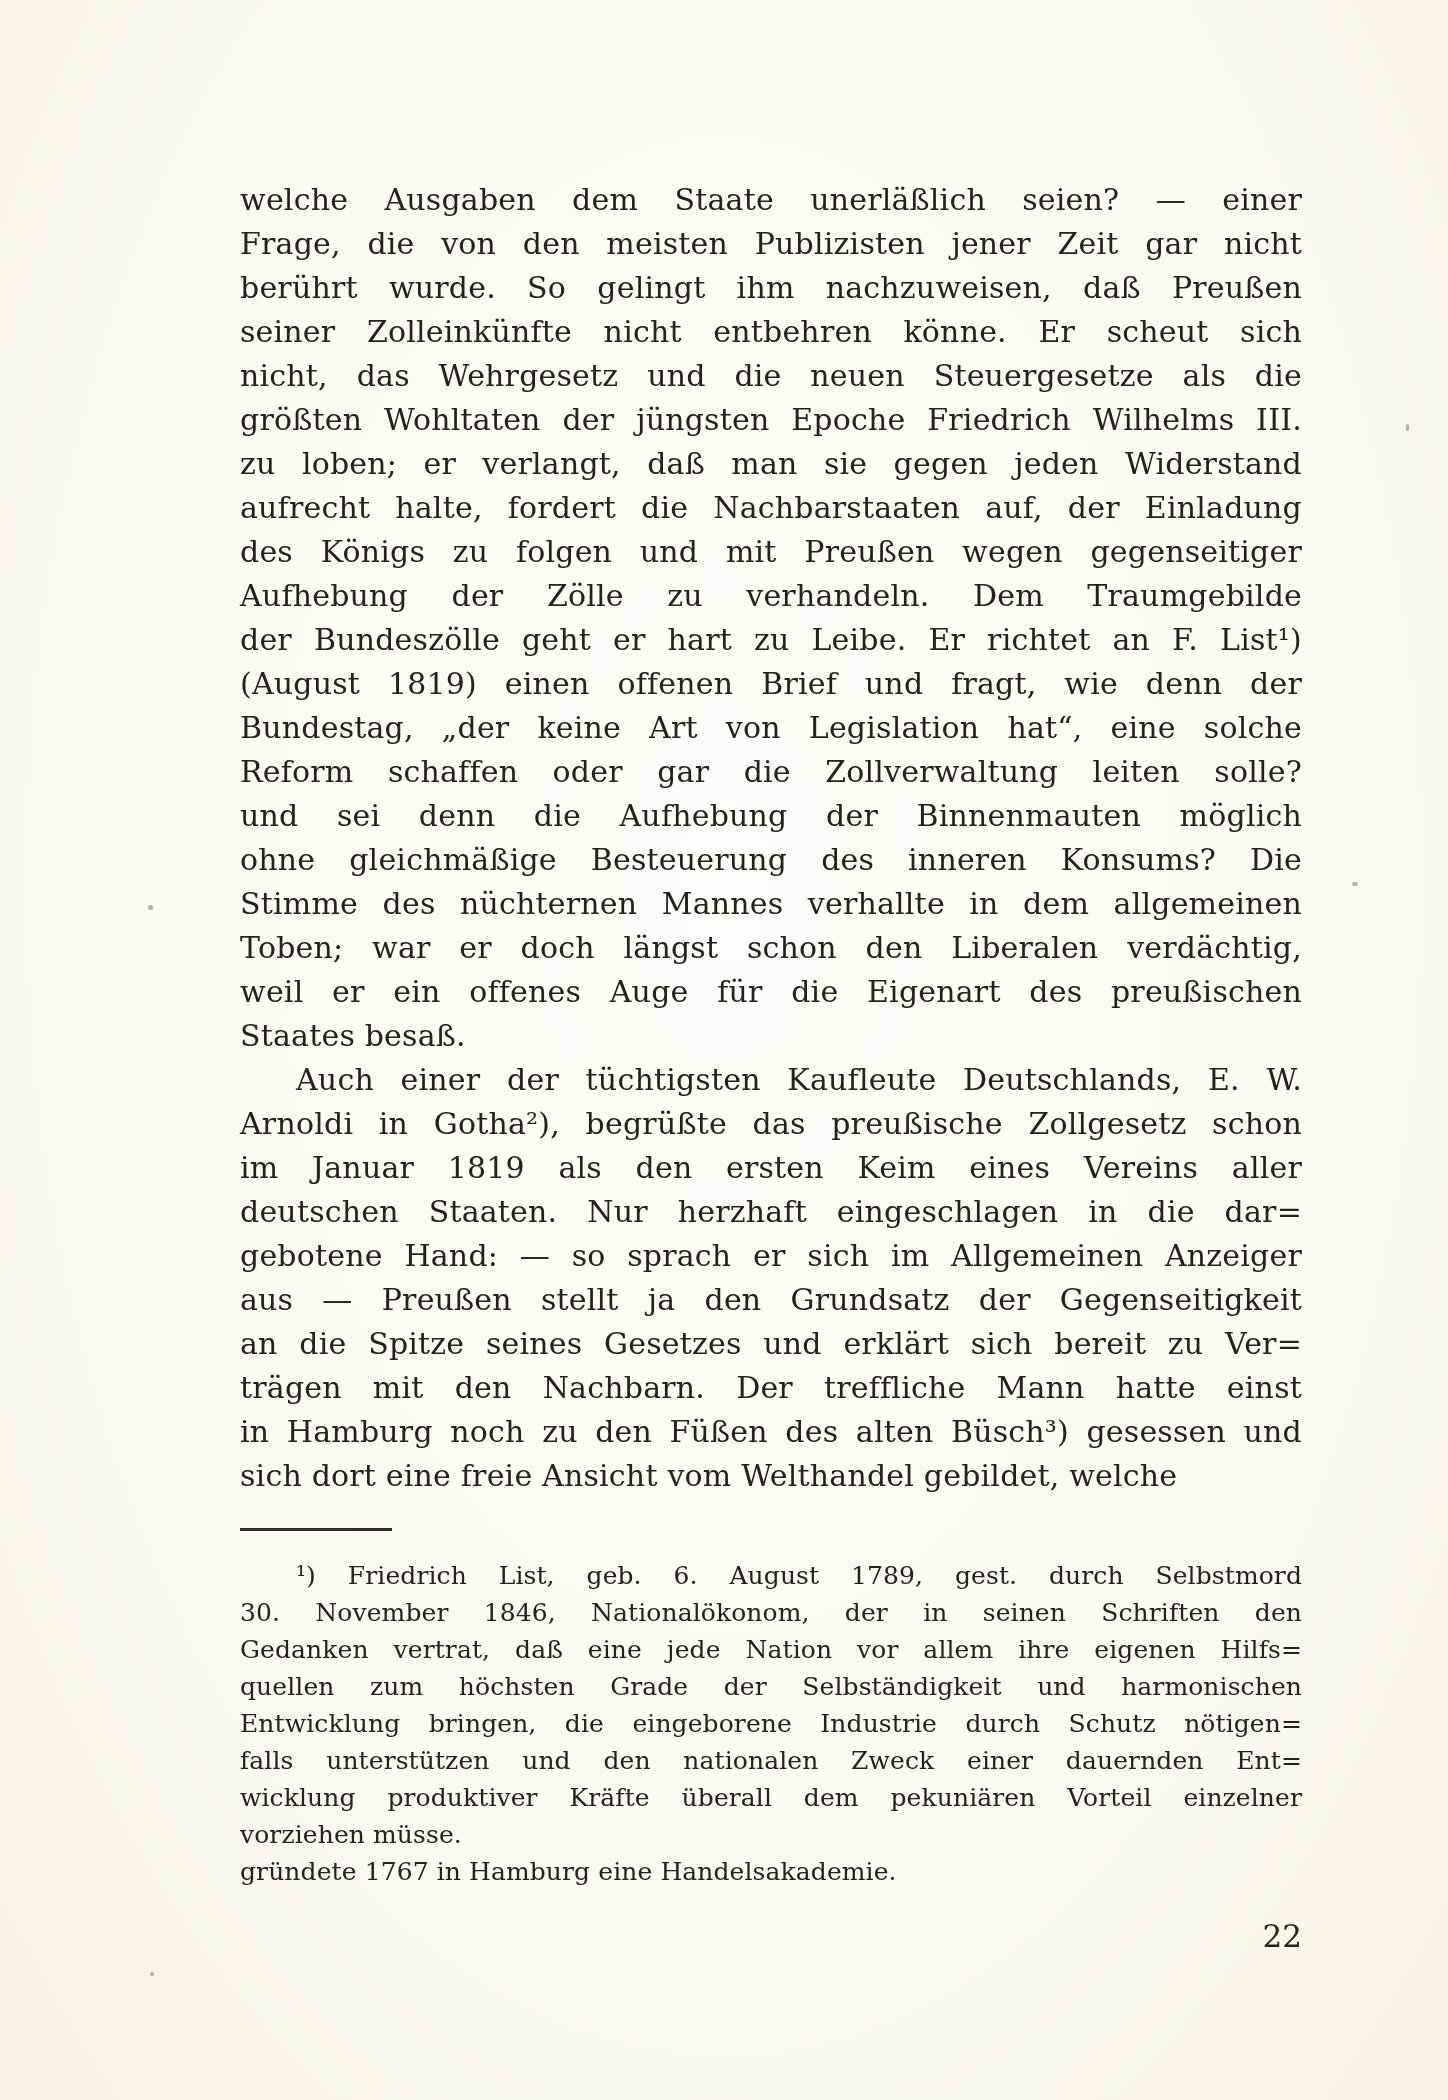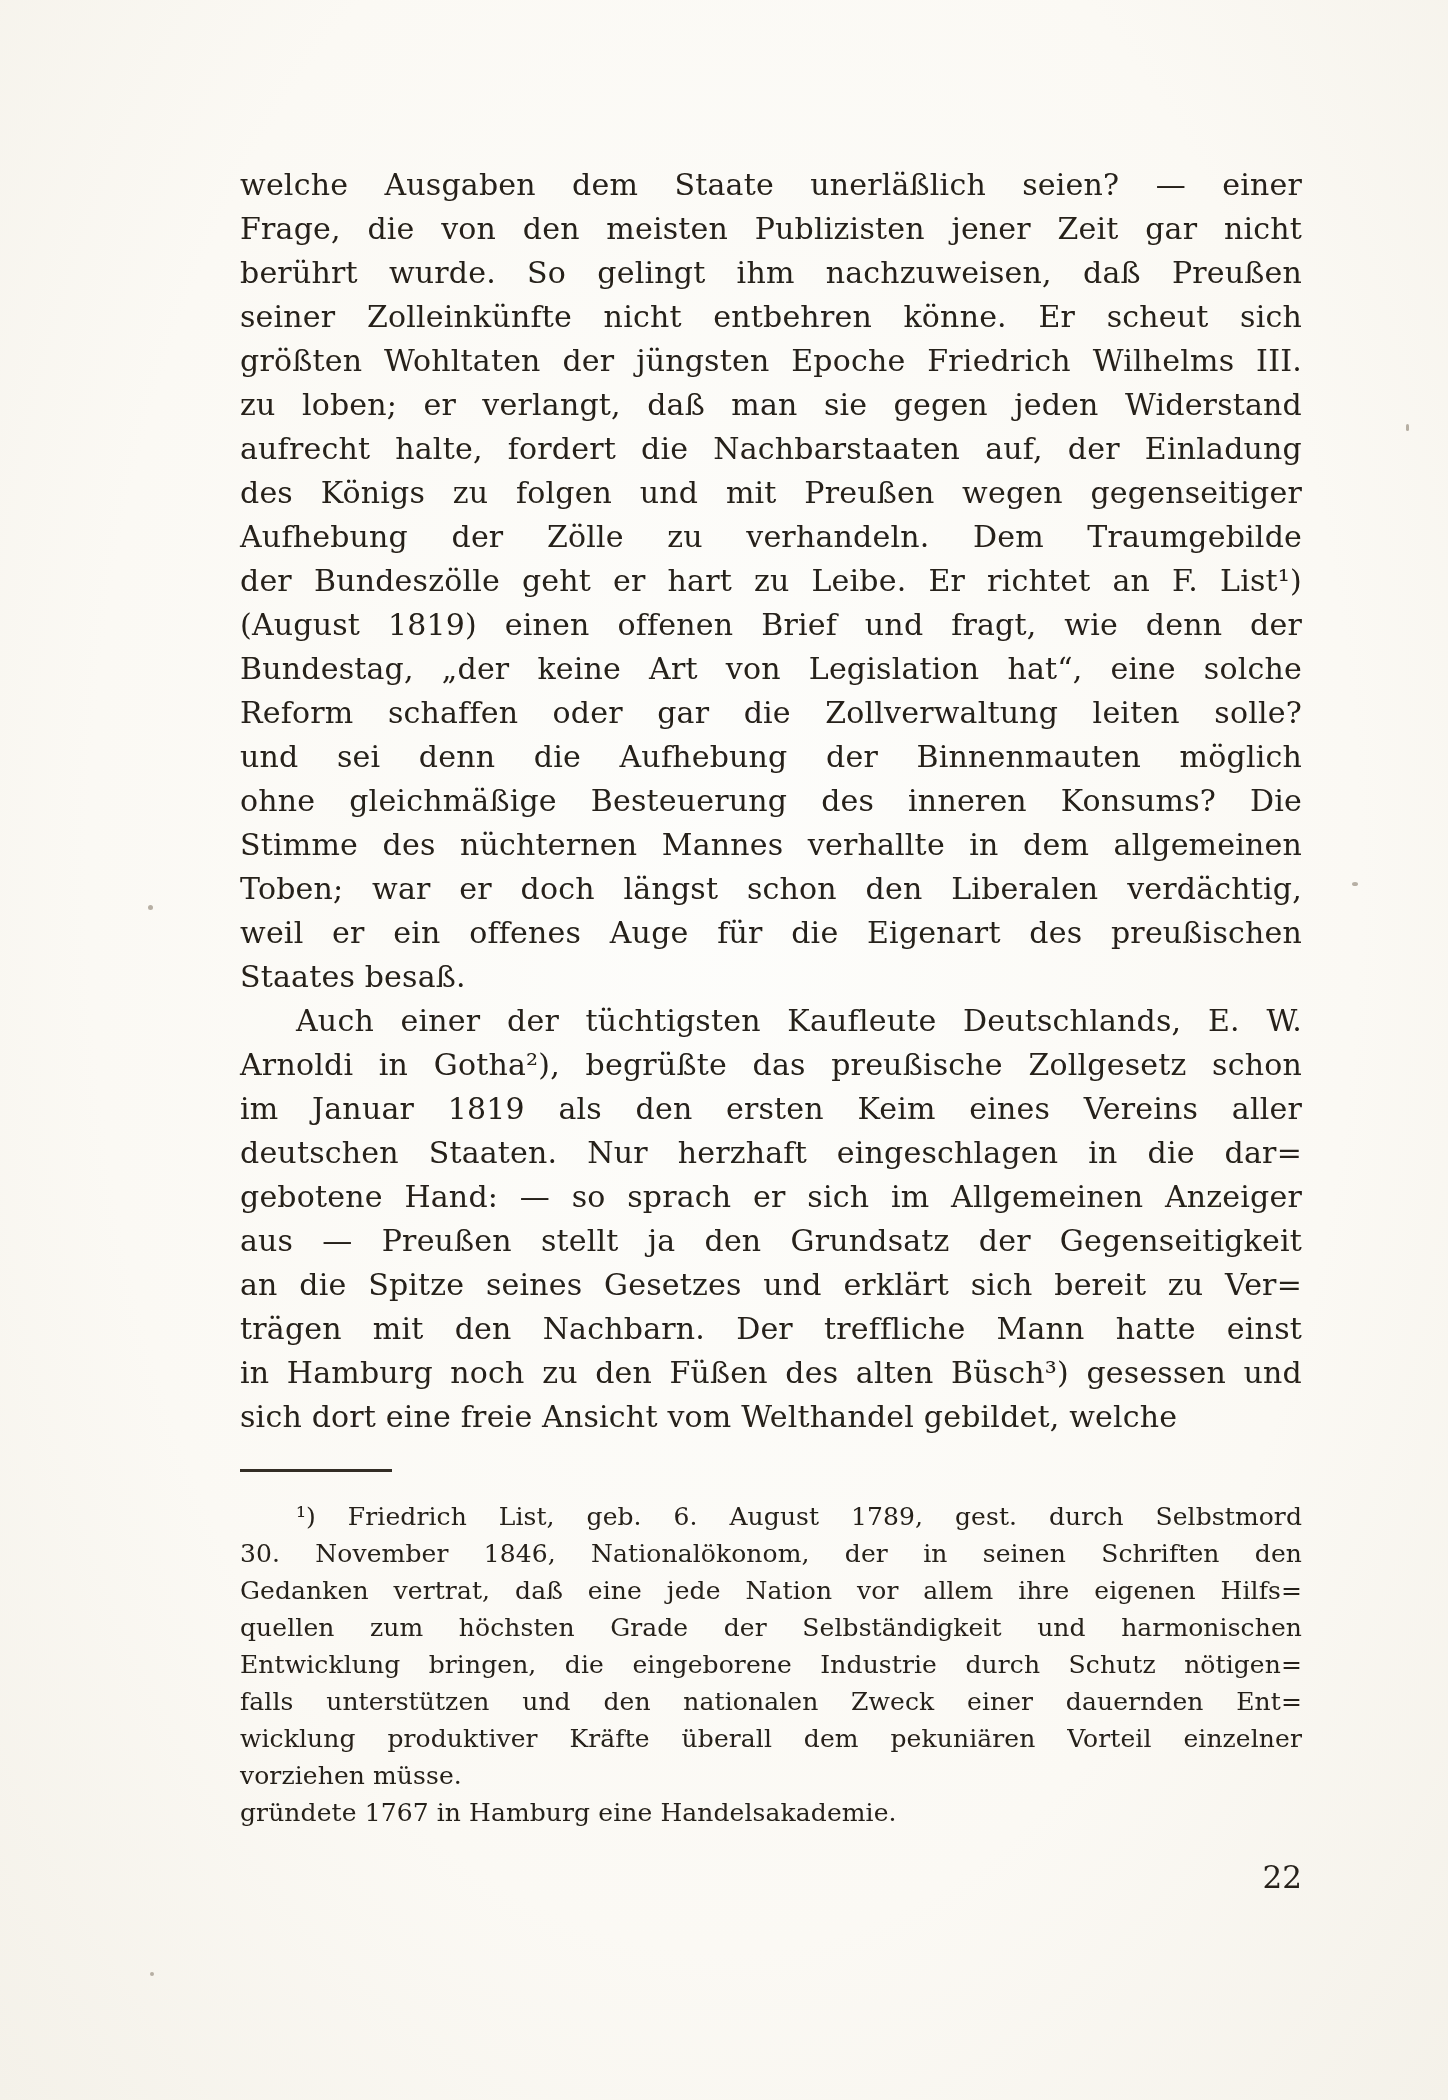--- a/index.html
+++ b/index.html
@@ -13,21 +13,21 @@
     height: 2100px;
     margin: 0;
     background: radial-gradient(ellipse at 50% 42%, #fdfdfb 0%, #fbf9f4 62%, #f4f1e9 100%);
     font-family: "DejaVu Serif", "Liberation Serif", serif;
     color: #26211a;
     overflow: hidden;
   }
   .text-block {
     position: absolute;
     left: 240px;
-    top: 163px;
+    top: 178px;
     width: 1062px;
   }
   .line {
     text-align: justify;
     text-align-last: justify;
   }
   .line.last {
     text-align-last: left;
   }
   .line.indent {
@@ -73,20 +73,21 @@
 <body>
 
 <div class="page">
   <div class="text-block">
     <div id="body-text">
         <div class="body-paragraph">
           <div class="line">welche Ausgaben dem Staate unerläßlich seien? — einer</div>
           <div class="line">Frage, die von den meisten Publizisten jener Zeit gar nicht</div>
           <div class="line">berührt wurde.  So gelingt ihm nachzuweisen, daß Preußen</div>
           <div class="line">seiner Zolleinkünfte nicht entbehren könne.  Er scheut sich</div>
+          <div class="line">nicht, das Wehrgesetz und die neuen Steuergesetze als die</div>
           <div class="line">größten Wohltaten der jüngsten Epoche Friedrich Wilhelms III.</div>
           <div class="line">zu loben; er verlangt, daß man sie gegen jeden Widerstand</div>
           <div class="line">aufrecht halte, fordert die Nachbarstaaten auf, der Einladung</div>
           <div class="line">des Königs zu folgen und mit Preußen wegen gegenseitiger</div>
           <div class="line">Aufhebung der Zölle zu verhandeln.  Dem Traumgebilde</div>
           <div class="line">der Bundeszölle geht er hart zu Leibe.  Er richtet an F. List¹)</div>
           <div class="line">(August 1819) einen offenen Brief und fragt, wie denn der</div>
           <div class="line">Bundestag, „der keine Art von Legislation hat“, eine solche</div>
           <div class="line">Reform schaffen oder gar die Zollverwaltung leiten solle?</div>
           <div class="line">und sei denn die Aufhebung der Binnenmauten möglich</div>

